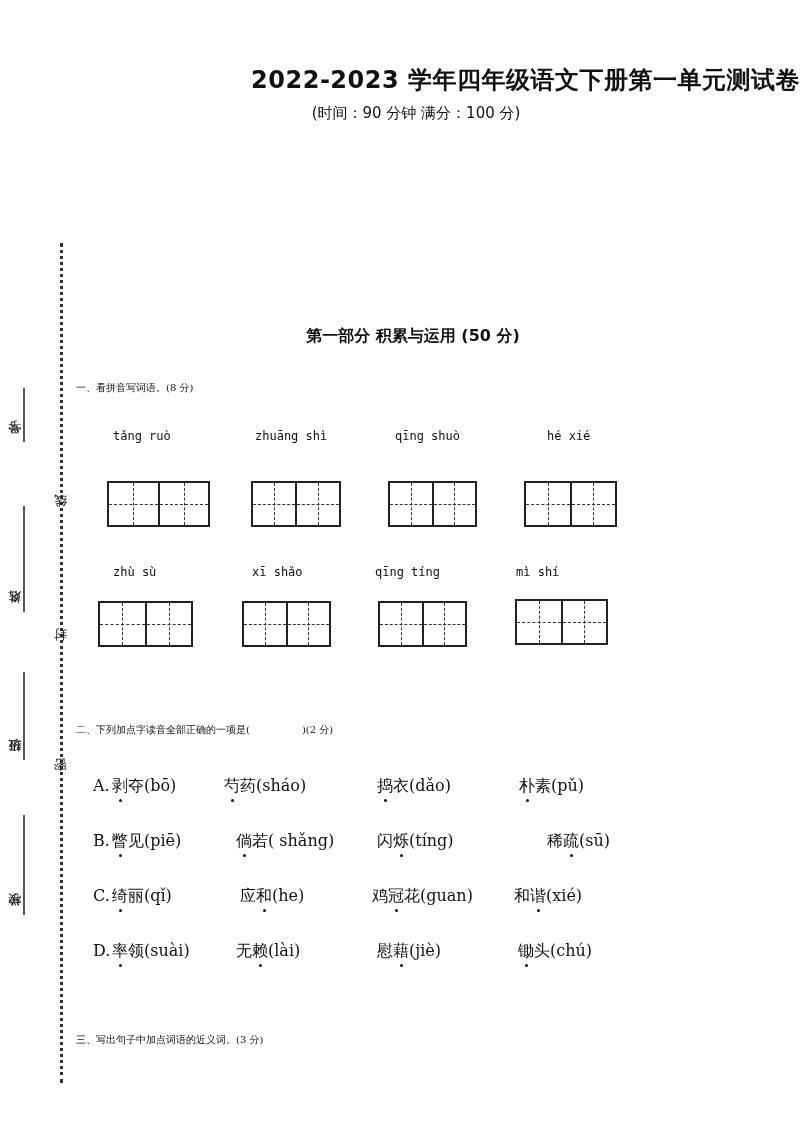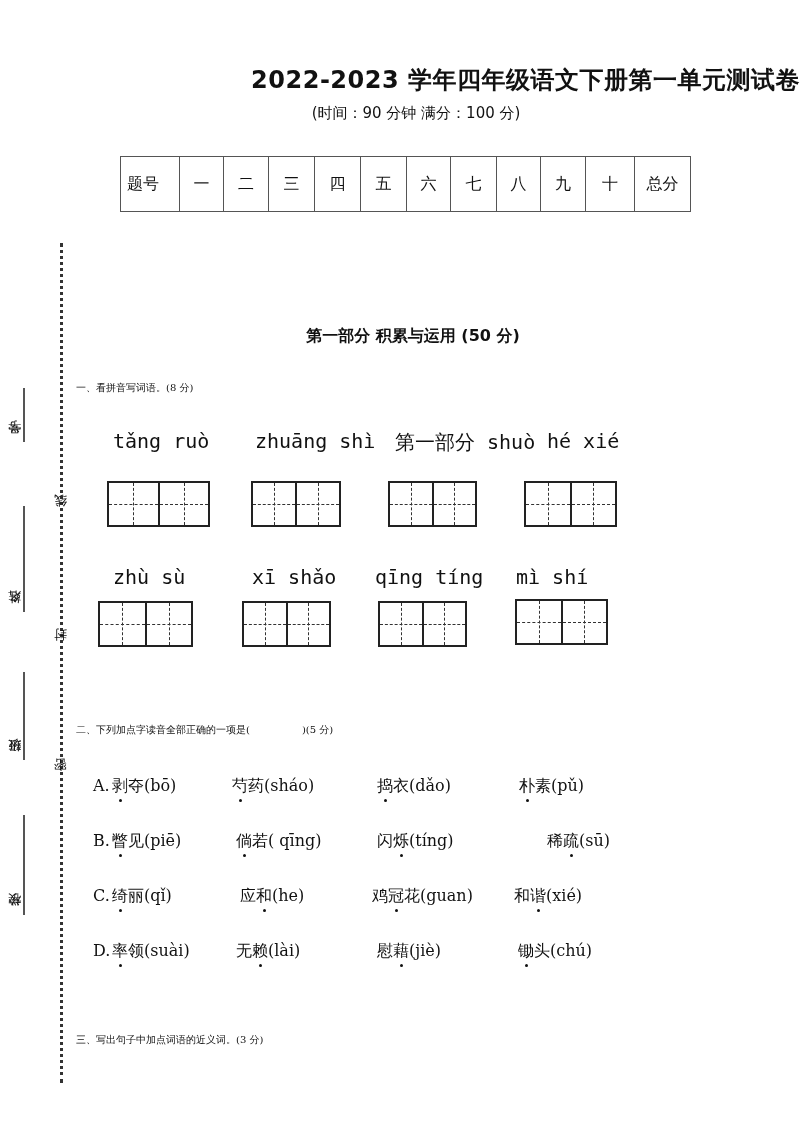--- a/index.html
+++ b/index.html
@@ -7,21 +7,21 @@
   .abs { position: absolute; }
   .title { left: 0; width: 800px; top: 42px; text-align: right; font-family: "DejaVu Sans", sans-serif; font-weight: bold; font-size: 24px; letter-spacing: 0.5px; margin-top: 22px; }
   .subtitle { left: 16px; width: 800px; top: 104px; text-align: center; font-family: "DejaVu Sans", sans-serif; font-weight: normal; font-size: 15px; }
   table.score { position: absolute; left: 120px; top: 156px; border-collapse: collapse; font-family: "DejaVu Sans", sans-serif; font-size: 16px; }
   table.score td { border: 1px solid #555; text-align: center; padding: 0; }
   table.score tr.r1 td { height: 54px; }
   table.score tr.r2 td { height: 56px; }
   table.score td.lbl { width: 52px; text-align: left; padding-left: 6px; vertical-align: middle; }
   .part-title { left: 0; width: 800px; top: 326px; text-align: center; font-family: "DejaVu Sans", sans-serif; font-weight: bold; font-size: 16px; padding-left: 13px; }
   .qhead { font-size: 10px; left: 76px; }
-  .pinyin { font-family: "DejaVu Sans Mono", monospace; font-size: 20px; text-align: right; }
+  .pinyin { font-family: "DejaVu Sans Mono", monospace; font-size: 12px; text-align: right; }
   .grid-pair { position: absolute; height: 46px; border: 2px solid #222; box-sizing: border-box; display: flex; }
   .grid-cell { flex: 1; position: relative; box-sizing: border-box; }
   .grid-cell + .grid-cell { border-left: 2px solid #222; }
   .grid-cell::before { content: ""; position: absolute; left: 50%; top: 0; bottom: 0; border-left: 1.5px dashed #333; }
   .grid-cell::after { content: ""; position: absolute; top: 50%; left: 0; right: 0; border-top: 1.5px dashed #333; }
   .opt { position: absolute; font-size: 16px; white-space: nowrap; }
   .dot { position: relative; display: inline-block; }
   .dot::after { content: ""; position: absolute; left: 50%; bottom: -5px; width: 3px; height: 3px; margin-left: -1.5px; background: #111; border-radius: 50%; }
   .margin-dotline { left: 60px; top: 243px; height: 840px; border-left: 3px dotted #333; }
   .margin-label { font-family: "DejaVu Sans", sans-serif; font-size: 13px; writing-mode: vertical-rl; transform: rotate(180deg); }
@@ -29,34 +29,20 @@
   .seal { font-family: "DejaVu Sans", sans-serif; font-size: 13px; writing-mode: vertical-rl; transform: rotate(180deg); left: 52px; background: #fff; }
 </style>
 </head>
 <body>
 
 <div class="abs title">2022-2023 学年四年级语文下册第一单元测试卷</div>
 <div class="abs subtitle">(时间：90 分钟   满分：100 分)</div>
 
 <table class="score">
   <tbody>
-      <tr class="r1">
-    <td class="lbl">题号</td>
-    <td style="width:43px">一</td>
-    <td style="width:44px">二</td>
-    <td style="width:45px">三</td>
-    <td style="width:45px">四</td>
-    <td style="width:45px">五</td>
-    <td style="width:43px">六</td>
-    <td style="width:45px">七</td>
-    <td style="width:43px">八</td>
-    <td style="width:44px">九</td>
-    <td style="width:48px">十</td>
-    <td style="width:55px">总分</td>
-  </tr>
 </tbody>
   </table>
 
 <div class="abs margin-dotline"></div>
 <div class="abs seal" style="top:518px">线</div>
 <div class="abs seal" style="top:652px">封</div>
 <div class="abs seal" style="top:782px">密</div>
 
 <div class="abs margin-line" style="left:23px;top:388px;height:54px"></div>
 <div class="abs margin-label" style="left:6px;top:444px">学号</div>
@@ -69,21 +55,21 @@
 
 <div class="abs margin-line" style="left:23px;top:815px;height:100px"></div>
 <div class="abs margin-label" style="left:6px;top:917px">学校</div>
 
 <div class="abs part-title">第一部分   积累与运用  (50 分)</div>
 
 <div class="abs qhead" style="top:381px">一、看拼音写词语。(8 分)</div>
 
 <div class="abs pinyin" style="left:113px;top:429px">tǎng  ruò</div>
 <div class="abs pinyin" style="left:255px;top:429px">zhuāng shì</div>
-<div class="abs pinyin" style="left:395px;top:429px">第一部分 shuò</div>
+<div class="abs pinyin" style="left:395px;top:429px">qīng shuò</div>
 <div class="abs pinyin" style="left:547px;top:429px">hé  xié</div>
 
 <div class="grid-pair" style="left:107px;top:481px;width:103px">
     <div class="grid-cell"></div>
     <div class="grid-cell"></div>
   </div>
 <div class="grid-pair" style="left:251px;top:481px;width:90px">
     <div class="grid-cell"></div>
     <div class="grid-cell"></div>
   </div>
@@ -112,32 +98,32 @@
 <div class="grid-pair" style="left:378px;top:601px;width:89px">
     <div class="grid-cell"></div>
     <div class="grid-cell"></div>
   </div>
 <div class="grid-pair" style="left:515px;top:599px;width:93px">
     <div class="grid-cell"></div>
     <div class="grid-cell"></div>
   </div>
 
 <div class="abs qhead" style="top:723px">
-  <span>二、下列加点字读音全部正确的一项是(</span><span style="display:inline-block;width:52px"></span><span>)(5 分)</span>
+  <span>二、下列加点字读音全部正确的一项是(</span><span style="display:inline-block;width:52px"></span><span>)(2 分)</span>
 </div>
 
 <div class="opt" style="left:93px;top:776px">A.</div>
 <div class="opt" style="left:112px;top:776px"><span></span><span class="dot">剥</span><span>夺</span><span>(bō)</span></div>
-<div class="opt" style="left:232px;top:776px"><span></span><span class="dot">芍</span><span>药</span><span>(sháo)</span></div>
+<div class="opt" style="left:224px;top:776px"><span></span><span class="dot">芍</span><span>药</span><span>(sháo)</span></div>
 <div class="opt" style="left:377px;top:776px"><span></span><span class="dot">捣</span><span>衣</span><span>(dǎo)</span></div>
 <div class="opt" style="left:519px;top:776px"><span></span><span class="dot">朴</span><span>素</span><span>(pǔ)</span></div>
 
 <div class="opt" style="left:93px;top:831px">B.</div>
 <div class="opt" style="left:112px;top:831px"><span></span><span class="dot">瞥</span><span>见</span><span>(piē)</span></div>
-<div class="opt" style="left:236px;top:831px"><span></span><span class="dot">倘</span><span>若</span><span>( qīng)</span></div>
+<div class="opt" style="left:236px;top:831px"><span></span><span class="dot">倘</span><span>若</span><span>( shǎng)</span></div>
 <div class="opt" style="left:377px;top:831px"><span>闪</span><span class="dot">烁</span><span></span><span>(tíng)</span></div>
 <div class="opt" style="left:547px;top:831px"><span>稀</span><span class="dot">疏</span><span></span><span>(sū)</span></div>
 
 <div class="opt" style="left:93px;top:886px">C.</div>
 <div class="opt" style="left:112px;top:886px"><span></span><span class="dot">绮</span><span>丽</span><span>(qǐ)</span></div>
 <div class="opt" style="left:240px;top:886px"><span>应</span><span class="dot">和</span><span></span><span>(he)</span></div>
 <div class="opt" style="left:372px;top:886px"><span>鸡</span><span class="dot">冠</span><span>花</span><span>(guan)</span></div>
 <div class="opt" style="left:514px;top:886px"><span>和</span><span class="dot">谐</span><span></span><span>(xié)</span></div>
 
 <div class="opt" style="left:93px;top:941px">D.</div>

